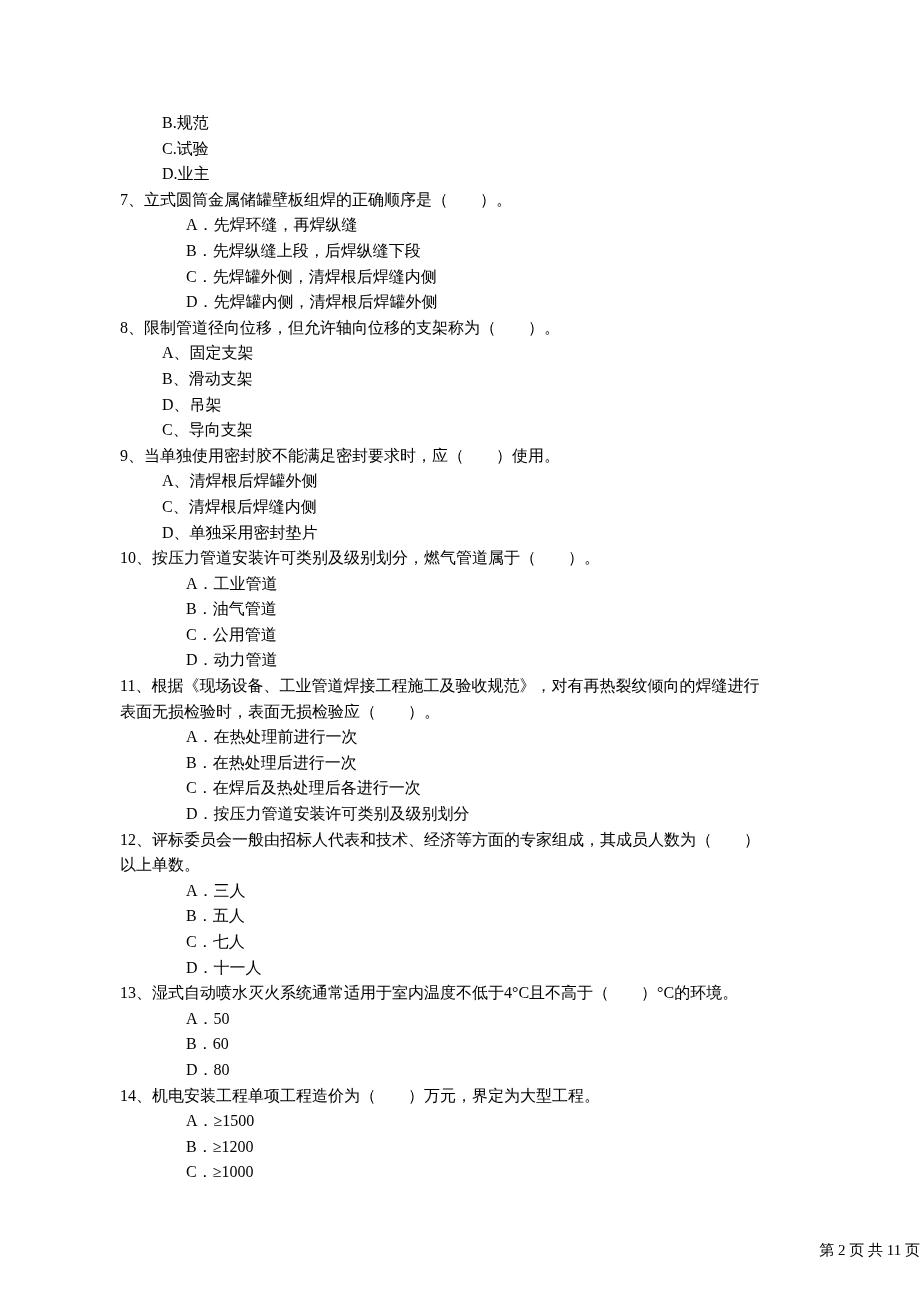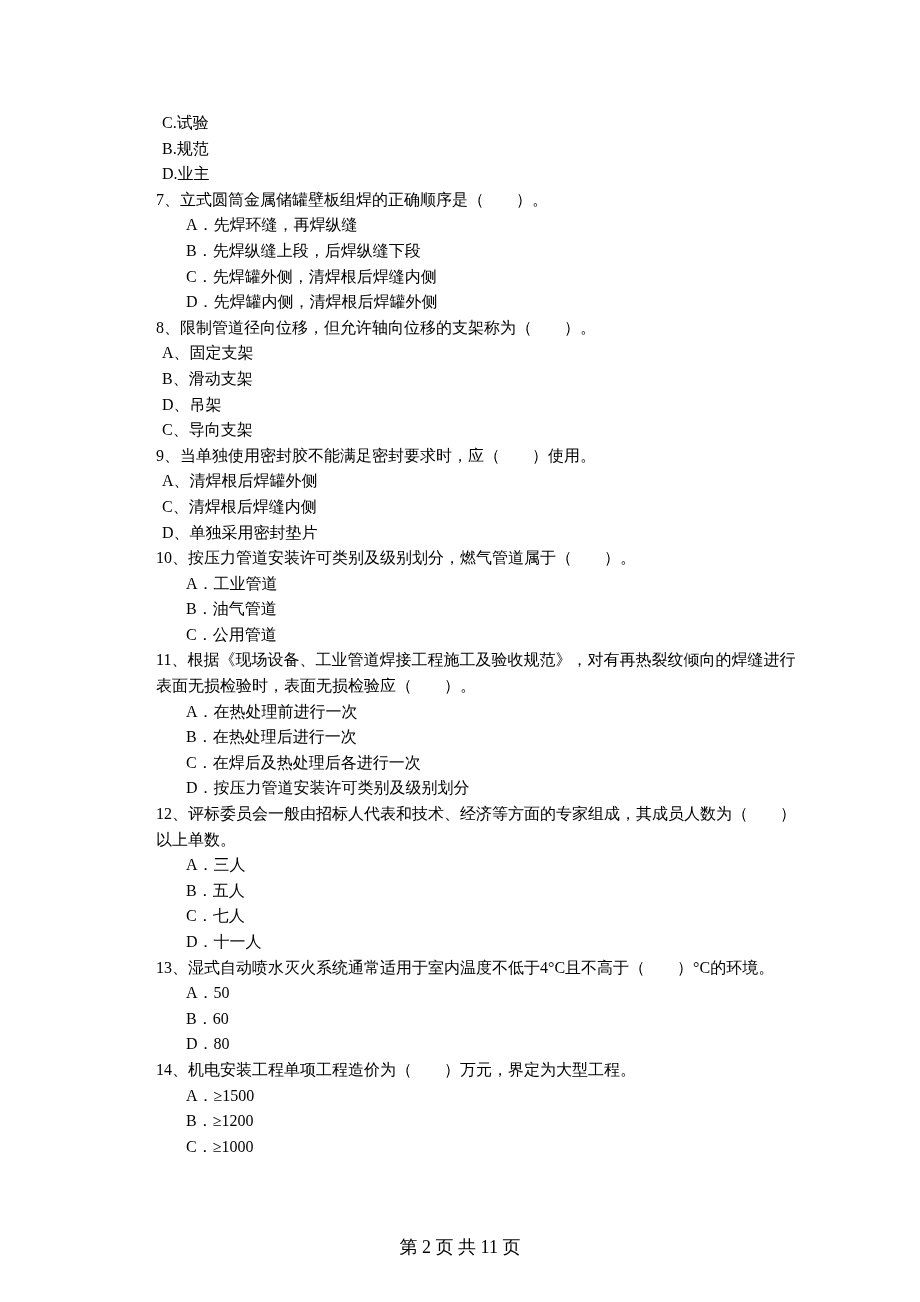--- a/index.html
+++ b/index.html
@@ -17,38 +17,37 @@
       padding: 110px 120px 0 120px;
     }
     .option-line {
       padding-left: 42px;
     }
     .option-line-deep {
       padding-left: 66px;
     }
     .question-line {
       padding-left: 0;
-      margin-left: 36px;
     }
     .footer {
       position: absolute;
       bottom: 40px;
       left: 0;
       width: 100%;
-      text-align: center;
-      font-size: 18px;
+      text-align: right;
+      font-size: 15px;
     }
   </style>
 </head>
 <body>
 
 <div class="page-content">
 
+  <div class="option-line">B.规范</div>
   <div class="option-line">C.试验</div>
-  <div class="option-line">B.规范</div>
   <div class="option-line">D.业主</div>
 
   <div class="question-line">7、立式圆筒金属储罐壁板组焊的正确顺序是（　　）。</div>
   <div class="option-line-deep">A．先焊环缝，再焊纵缝</div>
   <div class="option-line-deep">B．先焊纵缝上段，后焊纵缝下段</div>
   <div class="option-line-deep">C．先焊罐外侧，清焊根后焊缝内侧</div>
   <div class="option-line-deep">D．先焊罐内侧，清焊根后焊罐外侧</div>
 
   <div class="question-line">8、限制管道径向位移，但允许轴向位移的支架称为（　　）。</div>
   <div class="option-line">A、固定支架</div>
@@ -58,20 +57,21 @@
 
   <div class="question-line">9、当单独使用密封胶不能满足密封要求时，应（　　）使用。</div>
   <div class="option-line">A、清焊根后焊罐外侧</div>
   <div class="option-line">C、清焊根后焊缝内侧</div>
   <div class="option-line">D、单独采用密封垫片</div>
 
   <div class="question-line">10、按压力管道安装许可类别及级别划分，燃气管道属于（　　）。</div>
   <div class="option-line-deep">A．工业管道</div>
   <div class="option-line-deep">B．油气管道</div>
   <div class="option-line-deep">C．公用管道</div>
+  <div class="option-line-deep">D．动力管道</div>
 
   <div class="question-line">11、根据《现场设备、工业管道焊接工程施工及验收规范》，对有再热裂纹倾向的焊缝进行</div>
   <div class="question-line">表面无损检验时，表面无损检验应（　　）。</div>
   <div class="option-line-deep">A．在热处理前进行一次</div>
   <div class="option-line-deep">B．在热处理后进行一次</div>
   <div class="option-line-deep">C．在焊后及热处理后各进行一次</div>
   <div class="option-line-deep">D．按压力管道安装许可类别及级别划分</div>
 
   <div class="question-line">12、评标委员会一般由招标人代表和技术、经济等方面的专家组成，其成员人数为（　　）</div>
   <div class="question-line">以上单数。</div>

